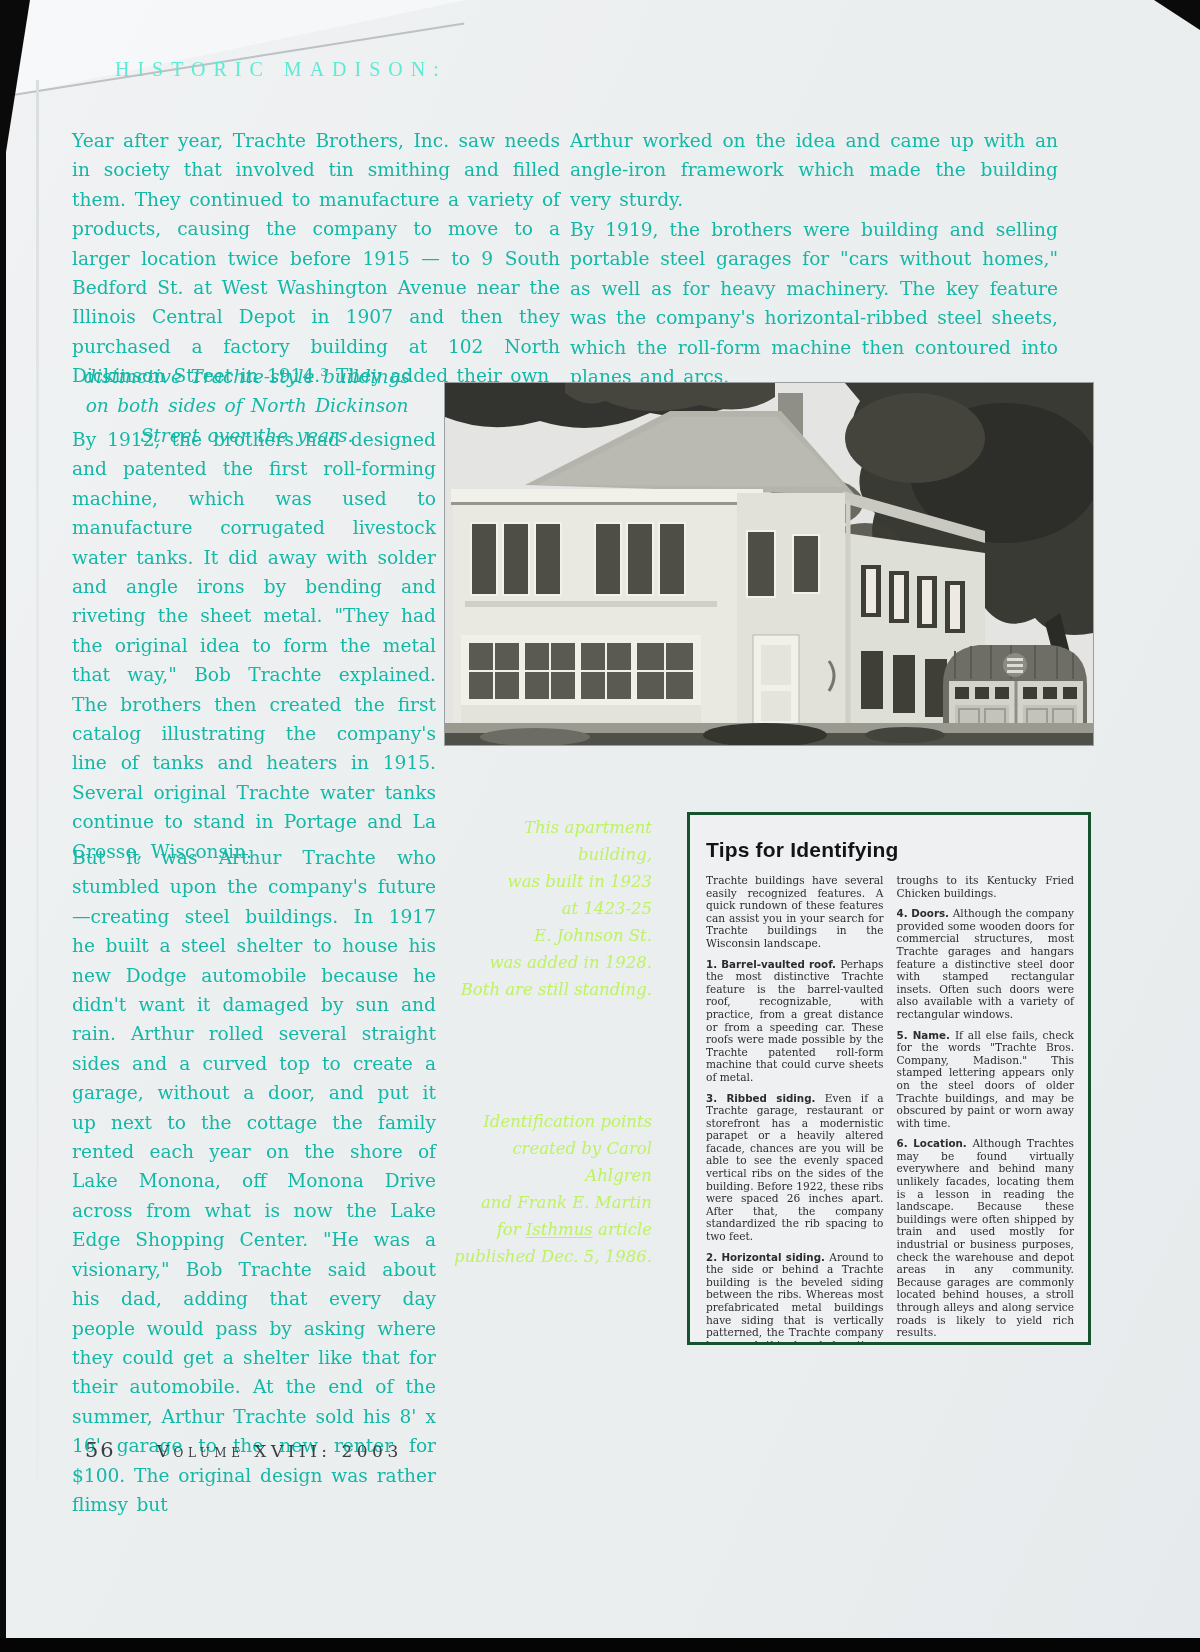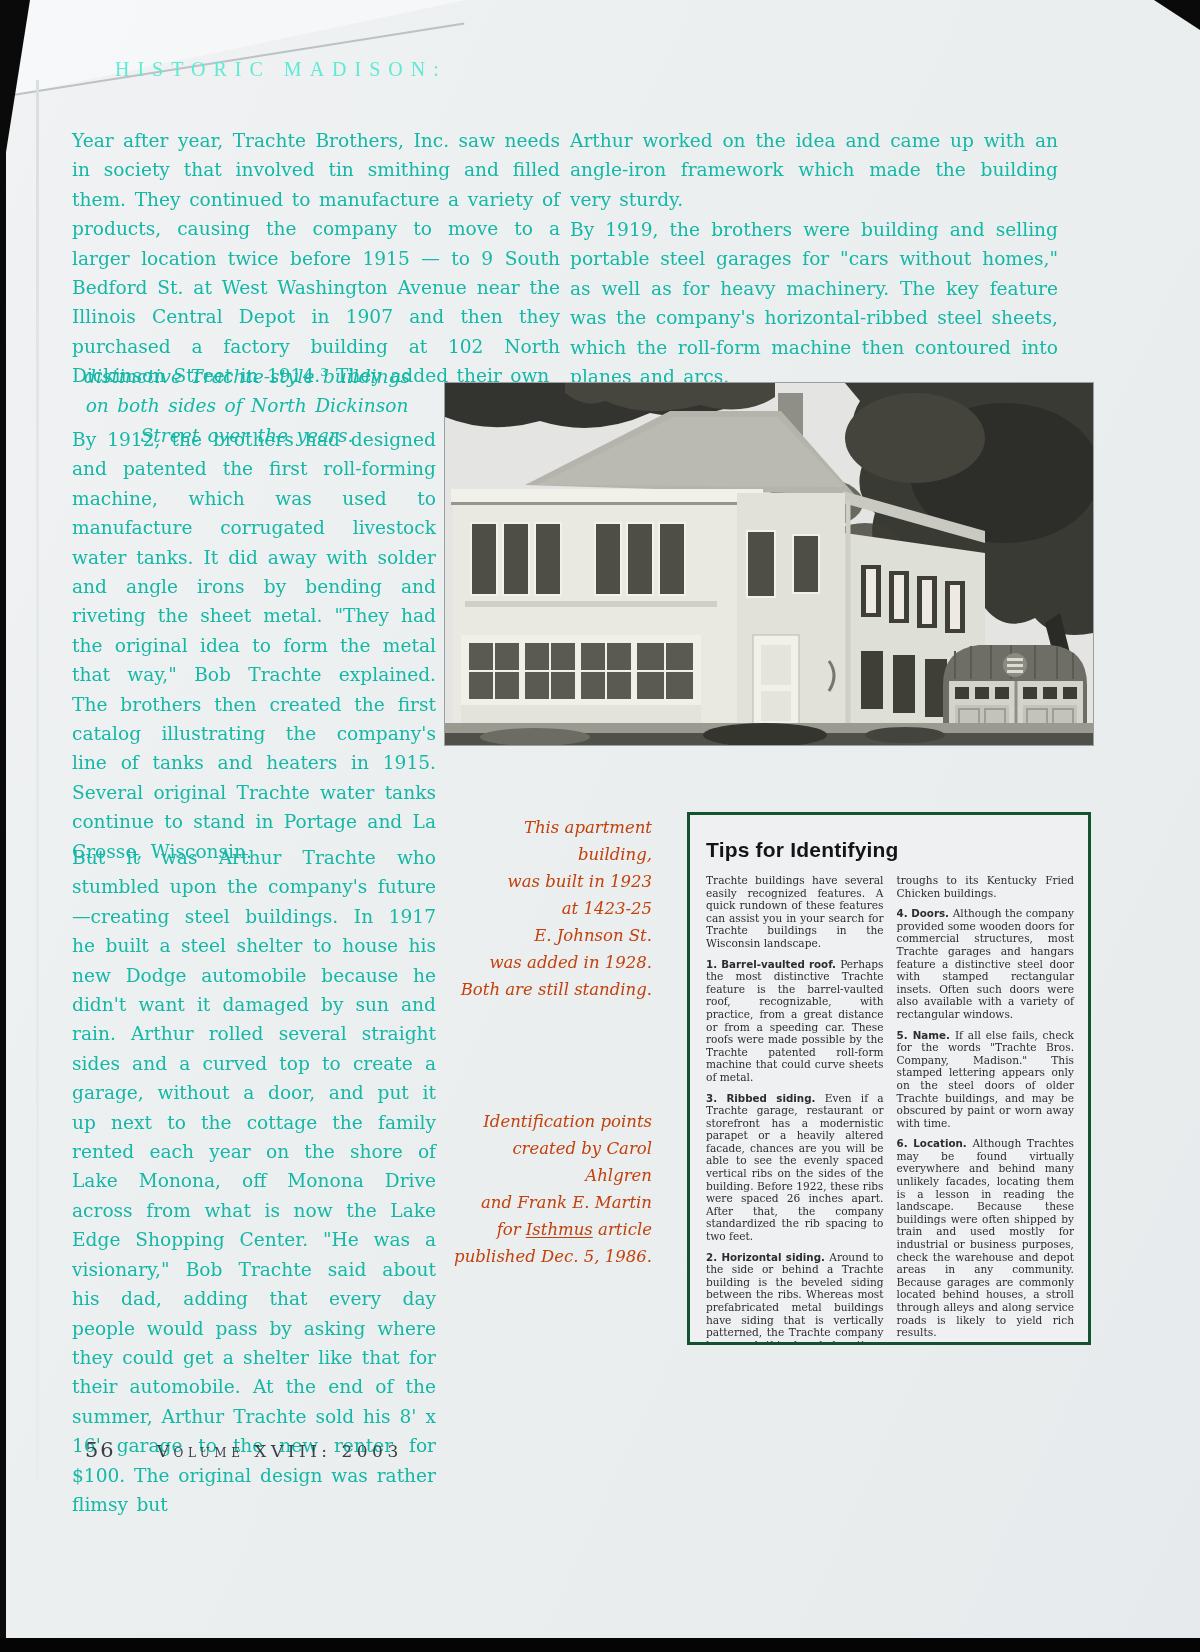--- a/index.html
+++ b/index.html
@@ -26,21 +26,21 @@
 
   .masthead{
     position:absolute;left:115px;top:58px;
     font-family:"Liberation Serif",serif;font-size:20px;letter-spacing:8px;
     color:#5eead4;font-weight:500;
   }
 
   .body-col{position:absolute;font-size:18.6px;line-height:29.4px;text-align:justify;
     color:#14b8a6;word-spacing:2.5px;}
   .caption{position:absolute;width:205px;text-align:right;font-style:italic;
-    font-size:16.5px;line-height:27px;color:#c2410c;}
+    font-size:16.5px;line-height:27px;color:#bef264;}
 
   
   .photo{position:absolute;left:445px;top:383px;width:648px;height:362px;outline:1px solid #9aa0a2;}
 
   
   .tipsbox{
     position:absolute;left:687px;top:812px;width:404px;height:533px;
     border:3px solid #14532d;background:#eef0f1;box-sizing:border-box;
     padding:22px 14px 10px 16px;overflow:hidden;color:#26282b;
   }

